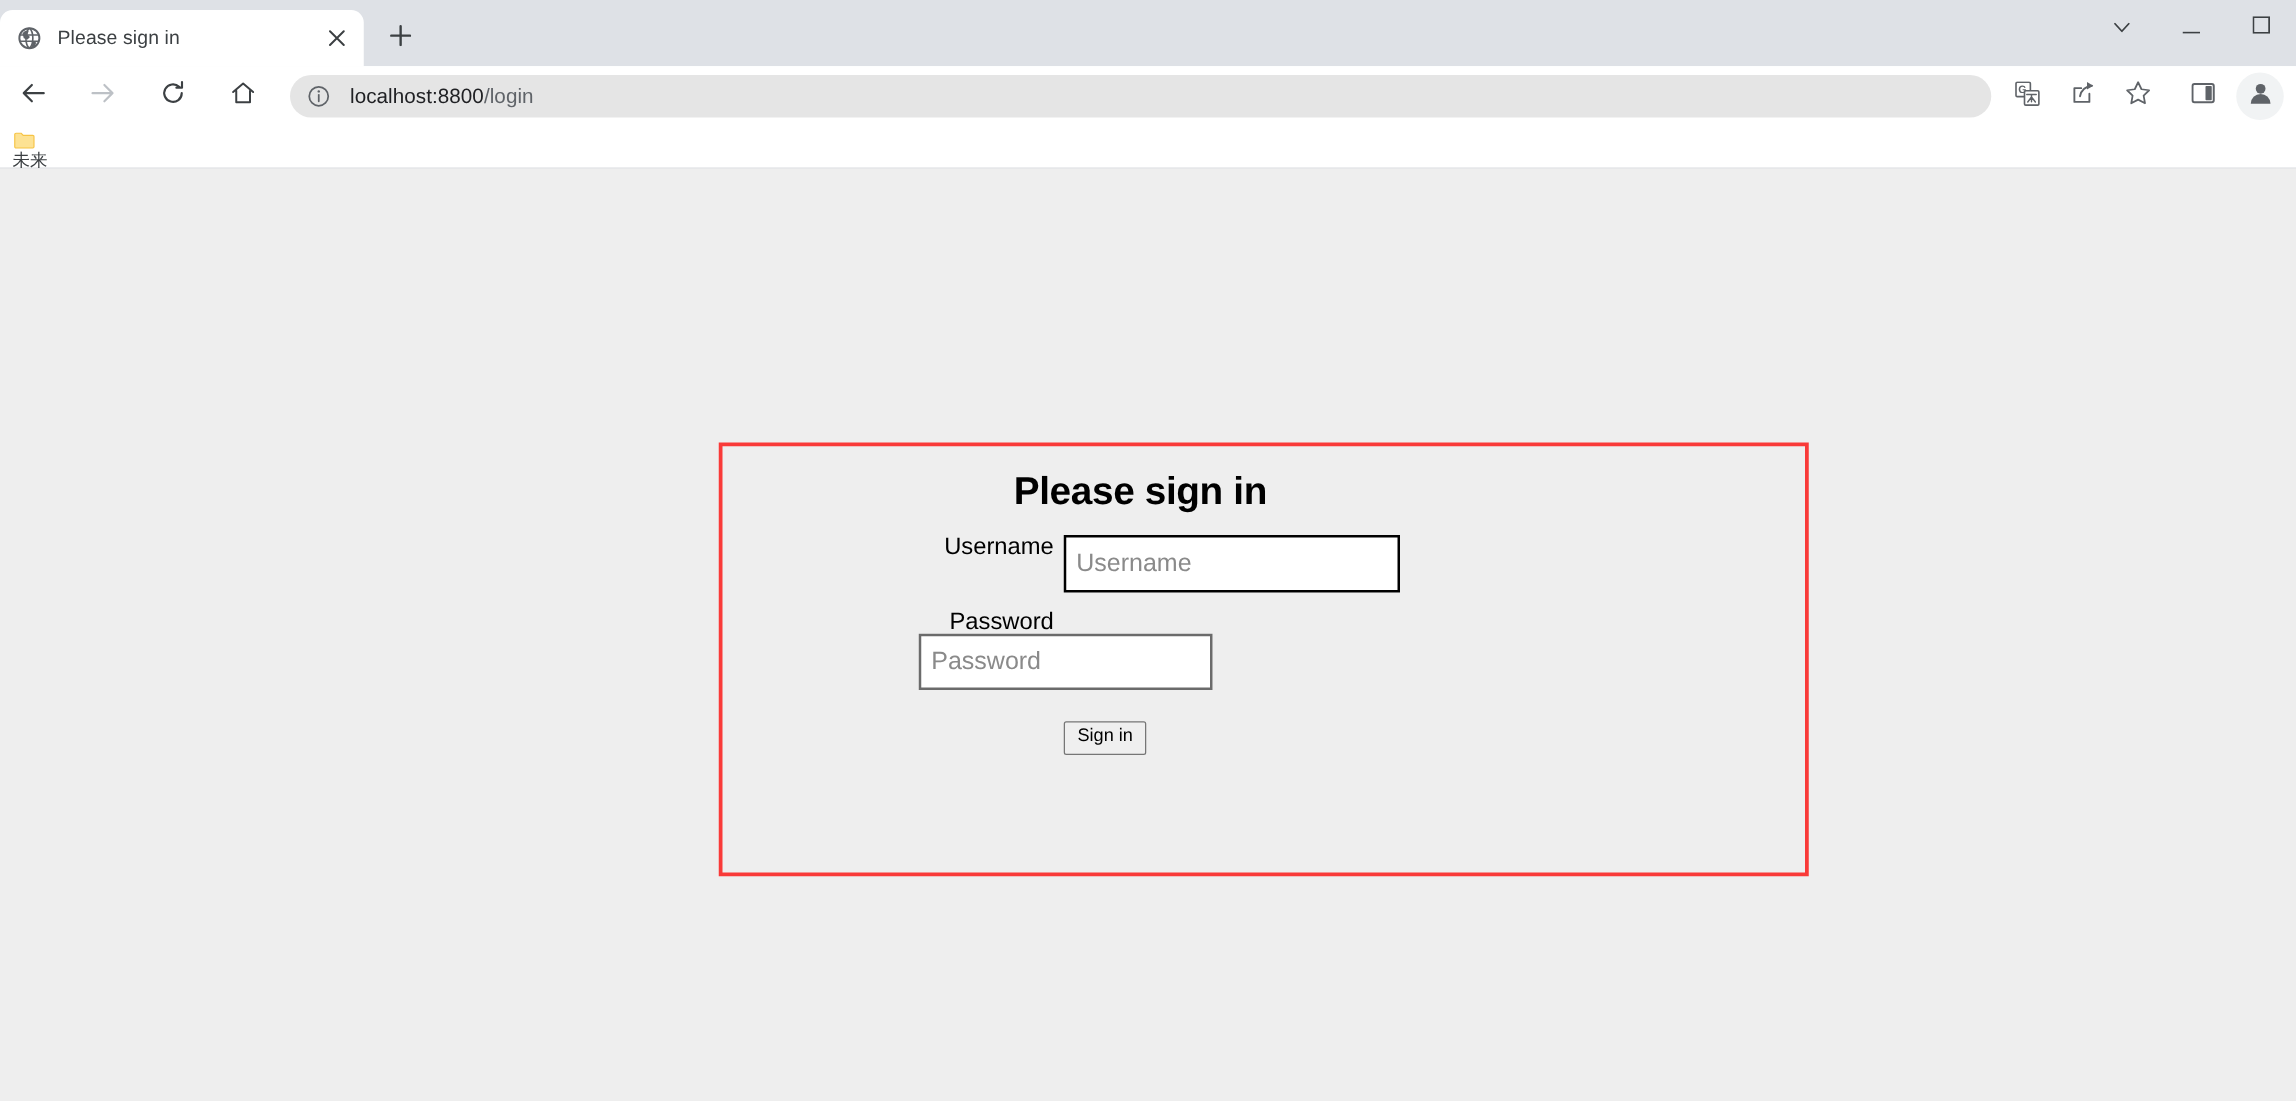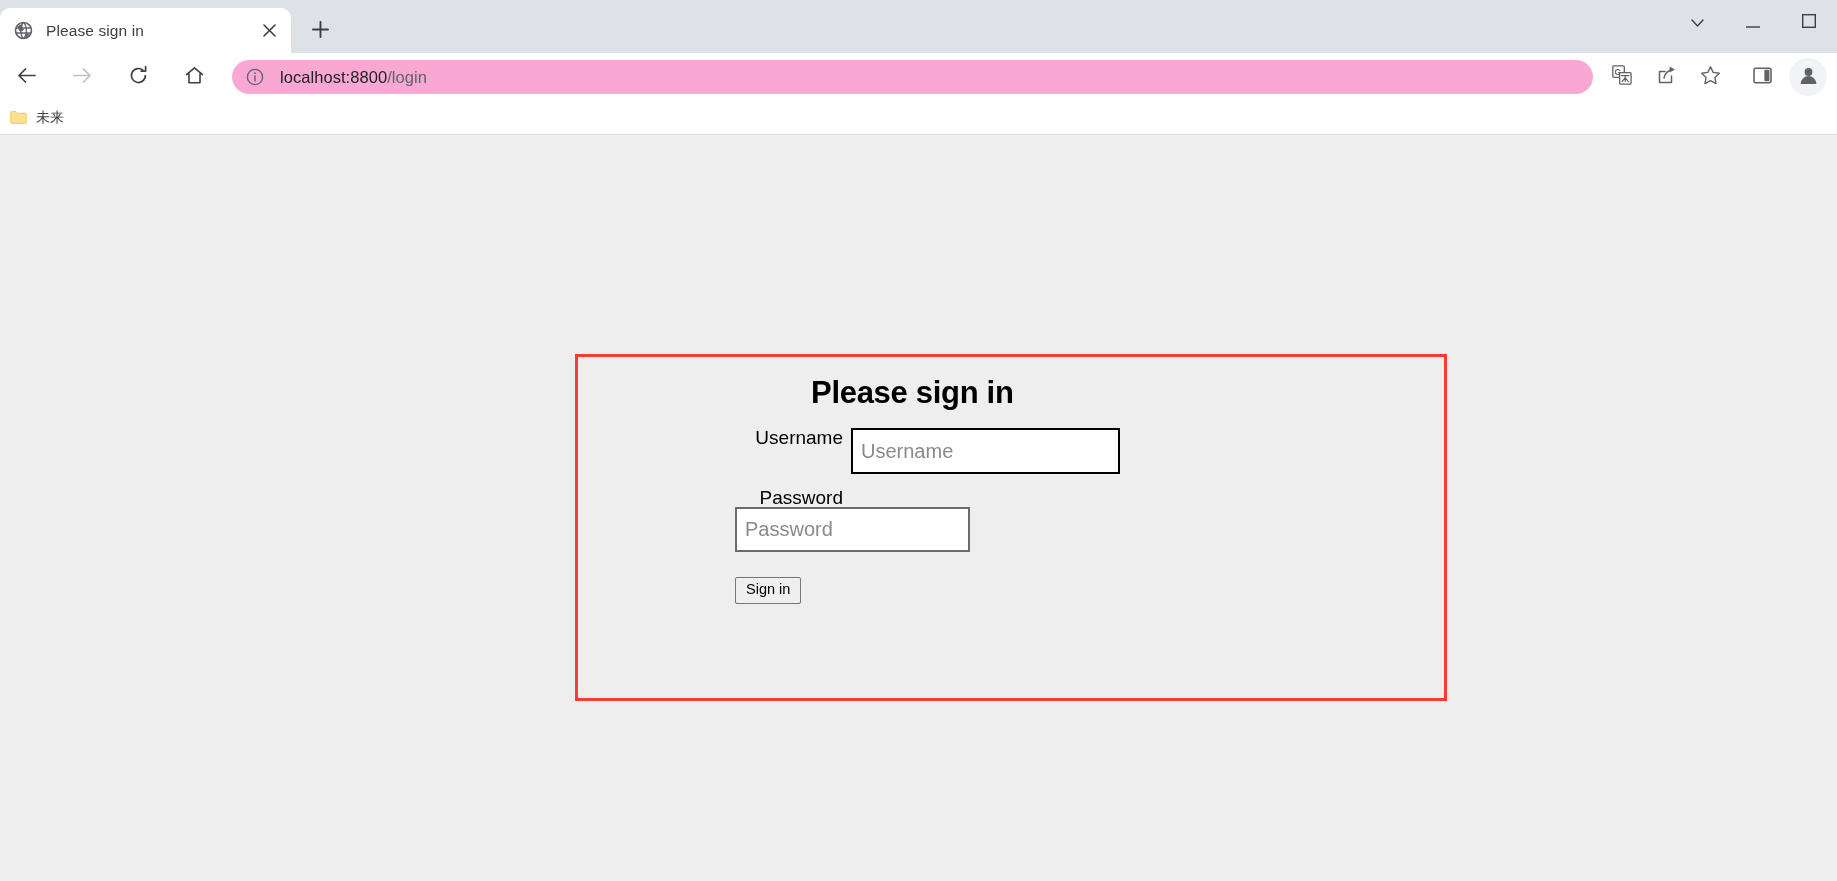--- a/index.html
+++ b/index.html
@@ -116,21 +116,21 @@
     justify-content: center;
     border-radius: 50%;
     flex: 0 0 auto;
   }
   .nav-btn.first { margin-left: 6px; }
   .nav-btn + .nav-btn { margin-left: 16px; }
 
   .omnibox {
     flex: 1 1 auto;
     height: 34px;
-    background: #f9a8d4;
+    background: #e5e5e5;
     border-radius: 17px;
     display: flex;
     align-items: center;
     margin-left: 18px;
     margin-right: 4px;
     padding: 0 14px;
     box-sizing: border-box;
     min-width: 0;
   }
   .omnibox-icon {
@@ -188,20 +188,21 @@
     padding-left: 2px;
     border-bottom: 1px solid #dadce0;
     flex: 0 0 auto;
   }
   .bookmark {
     display: flex;
     align-items: center;
     height: 26px;
     padding: 0 8px;
     border-radius: 4px;
+    flex-direction: column;
   }
   .bm-folder {
     width: 17px;
     height: 15px;
     flex: 0 0 auto;
     margin-right: 9px;
     display: block;
   }
   .bm-label {
     font-size: 14px;
@@ -277,20 +278,21 @@
   .field-row.password-row { margin-top: 14px; flex-direction: column; }
   .field-row.password-row .field-input {
     width: 235px;
     height: 45px;
     border: 2px solid #6b6b6b;
   }
   .field-row.password-row .field-label { width: 108px; }
 
   .submit-wrap {
     margin-top: 25px;
+    margin-left: 116px;
   }
   .submit-btn {
     font-family: "Liberation Sans", sans-serif;
     font-size: 14.5px;
     color: #000000;
     background: #efefef;
     border: 1px solid #767676;
     border-radius: 2px;
     padding: 4px 10px 5px 10px;
     line-height: 1.1;

